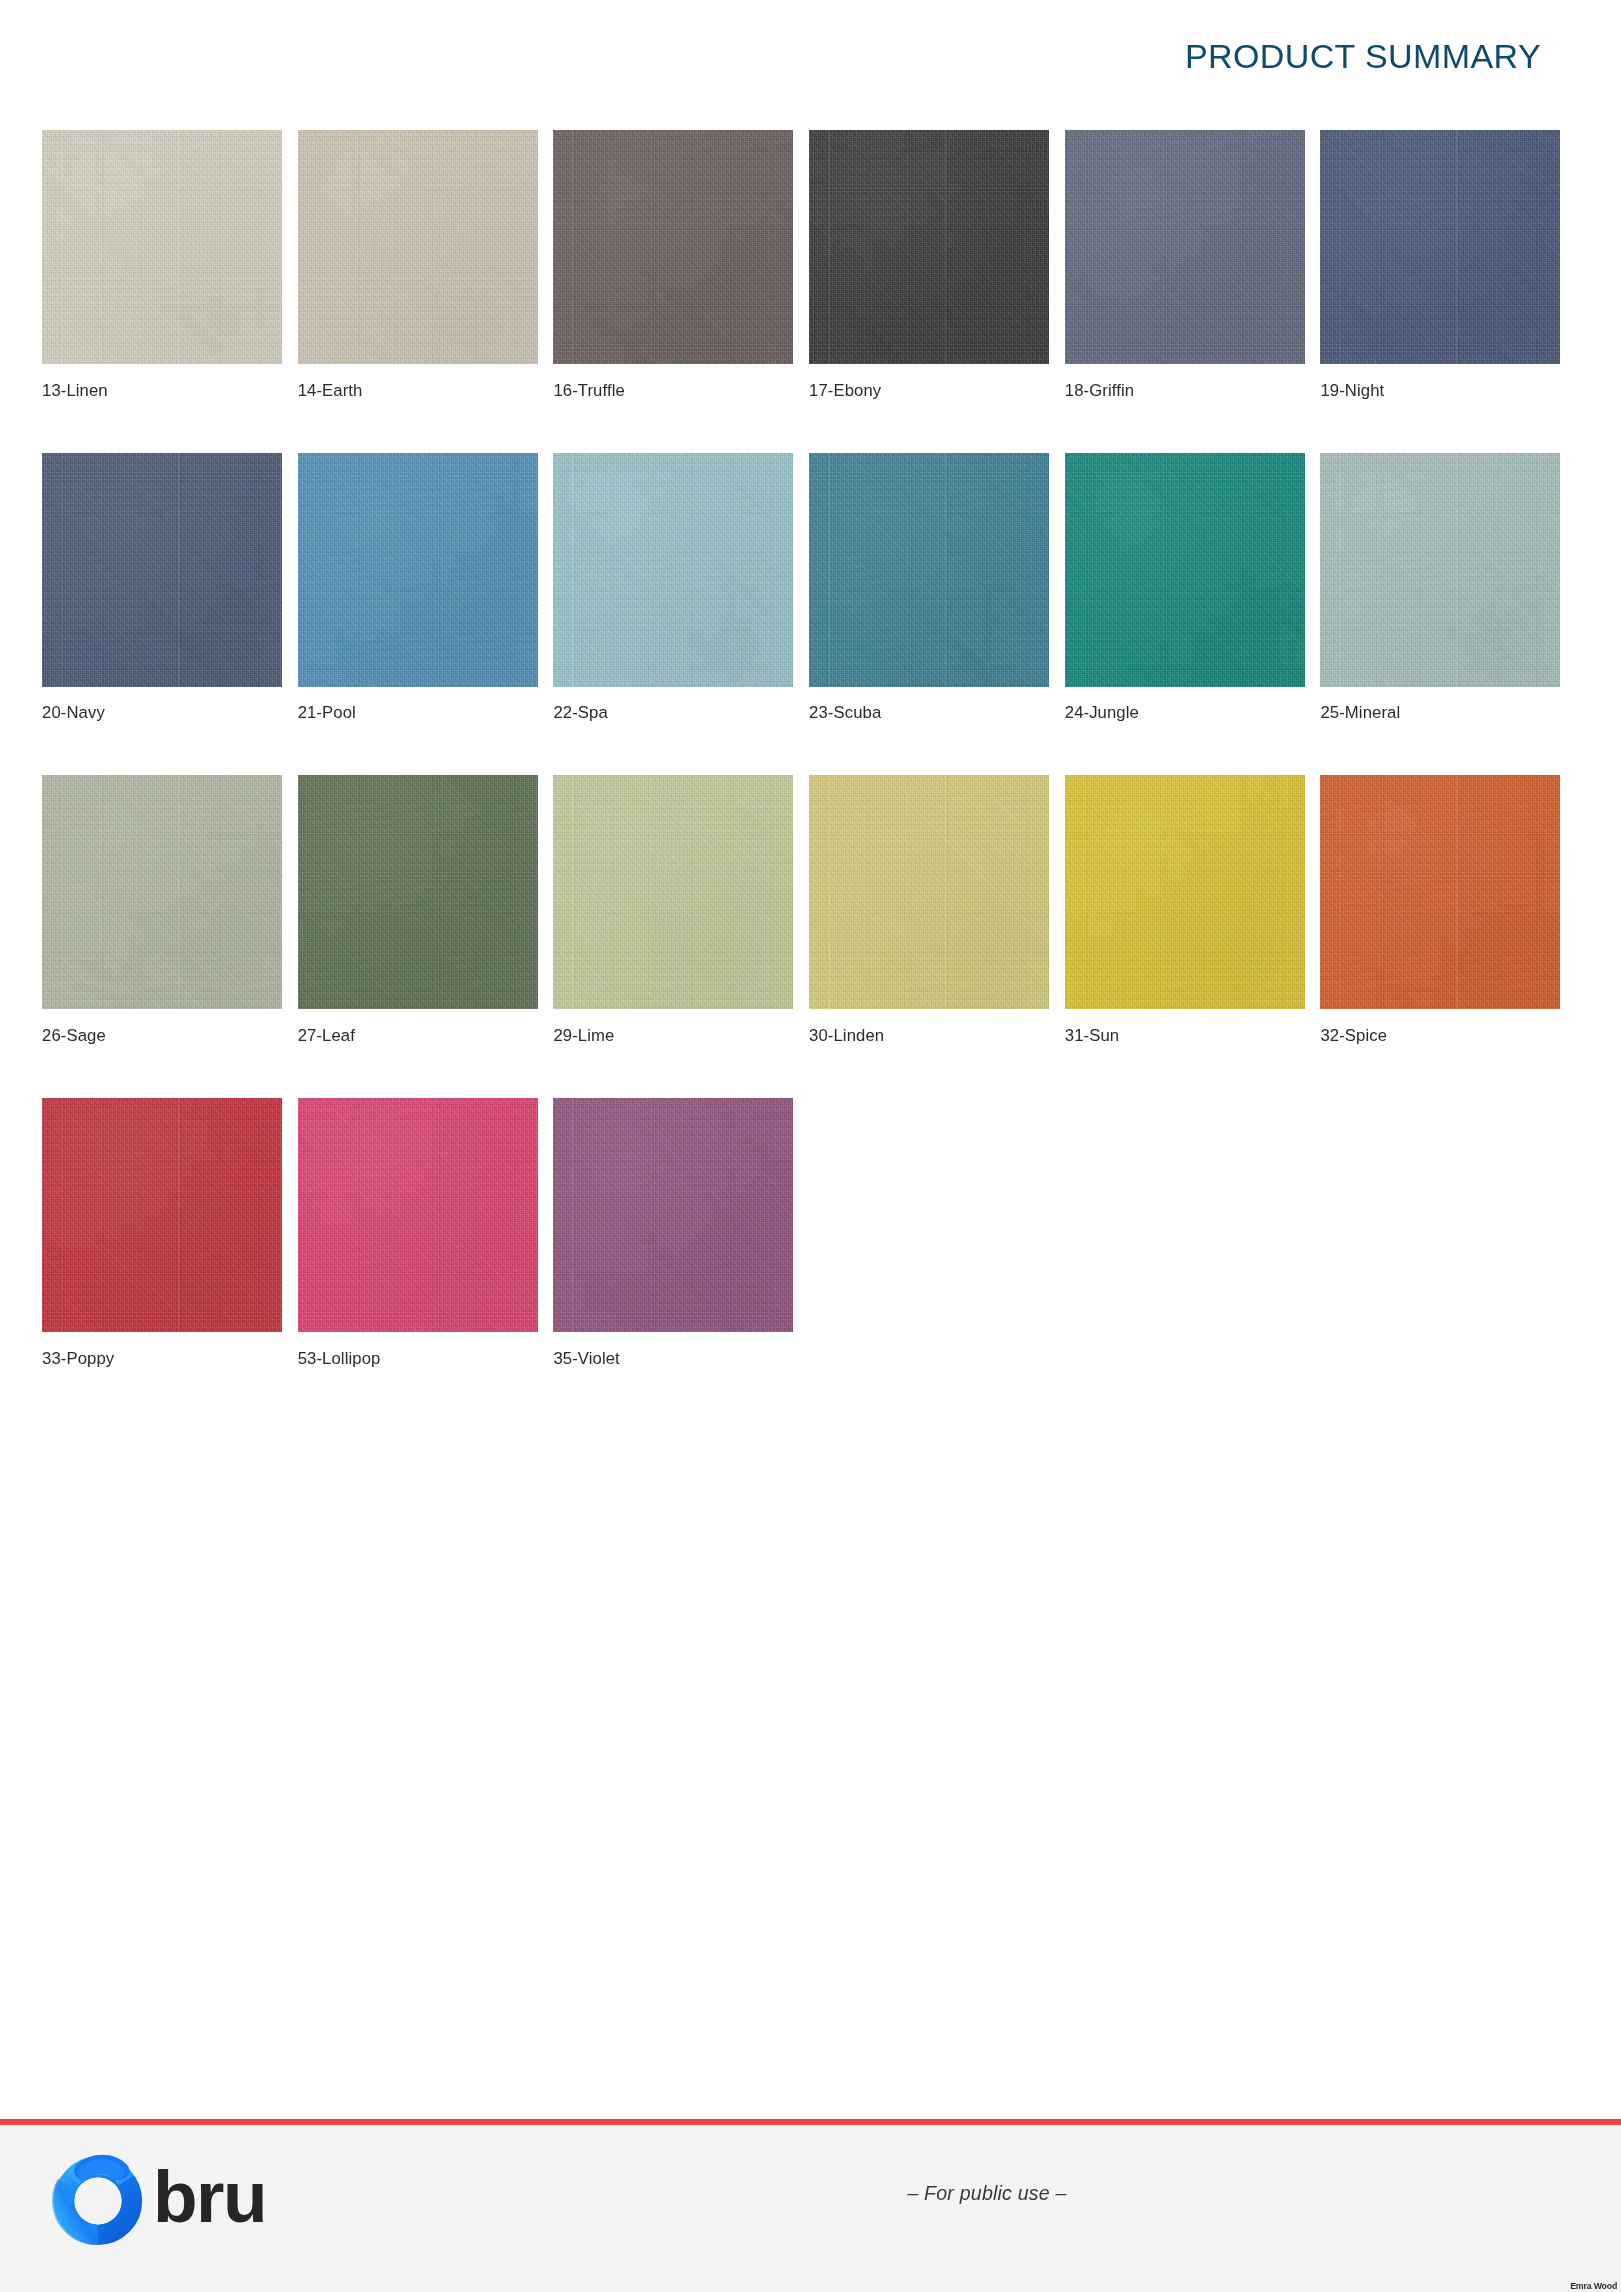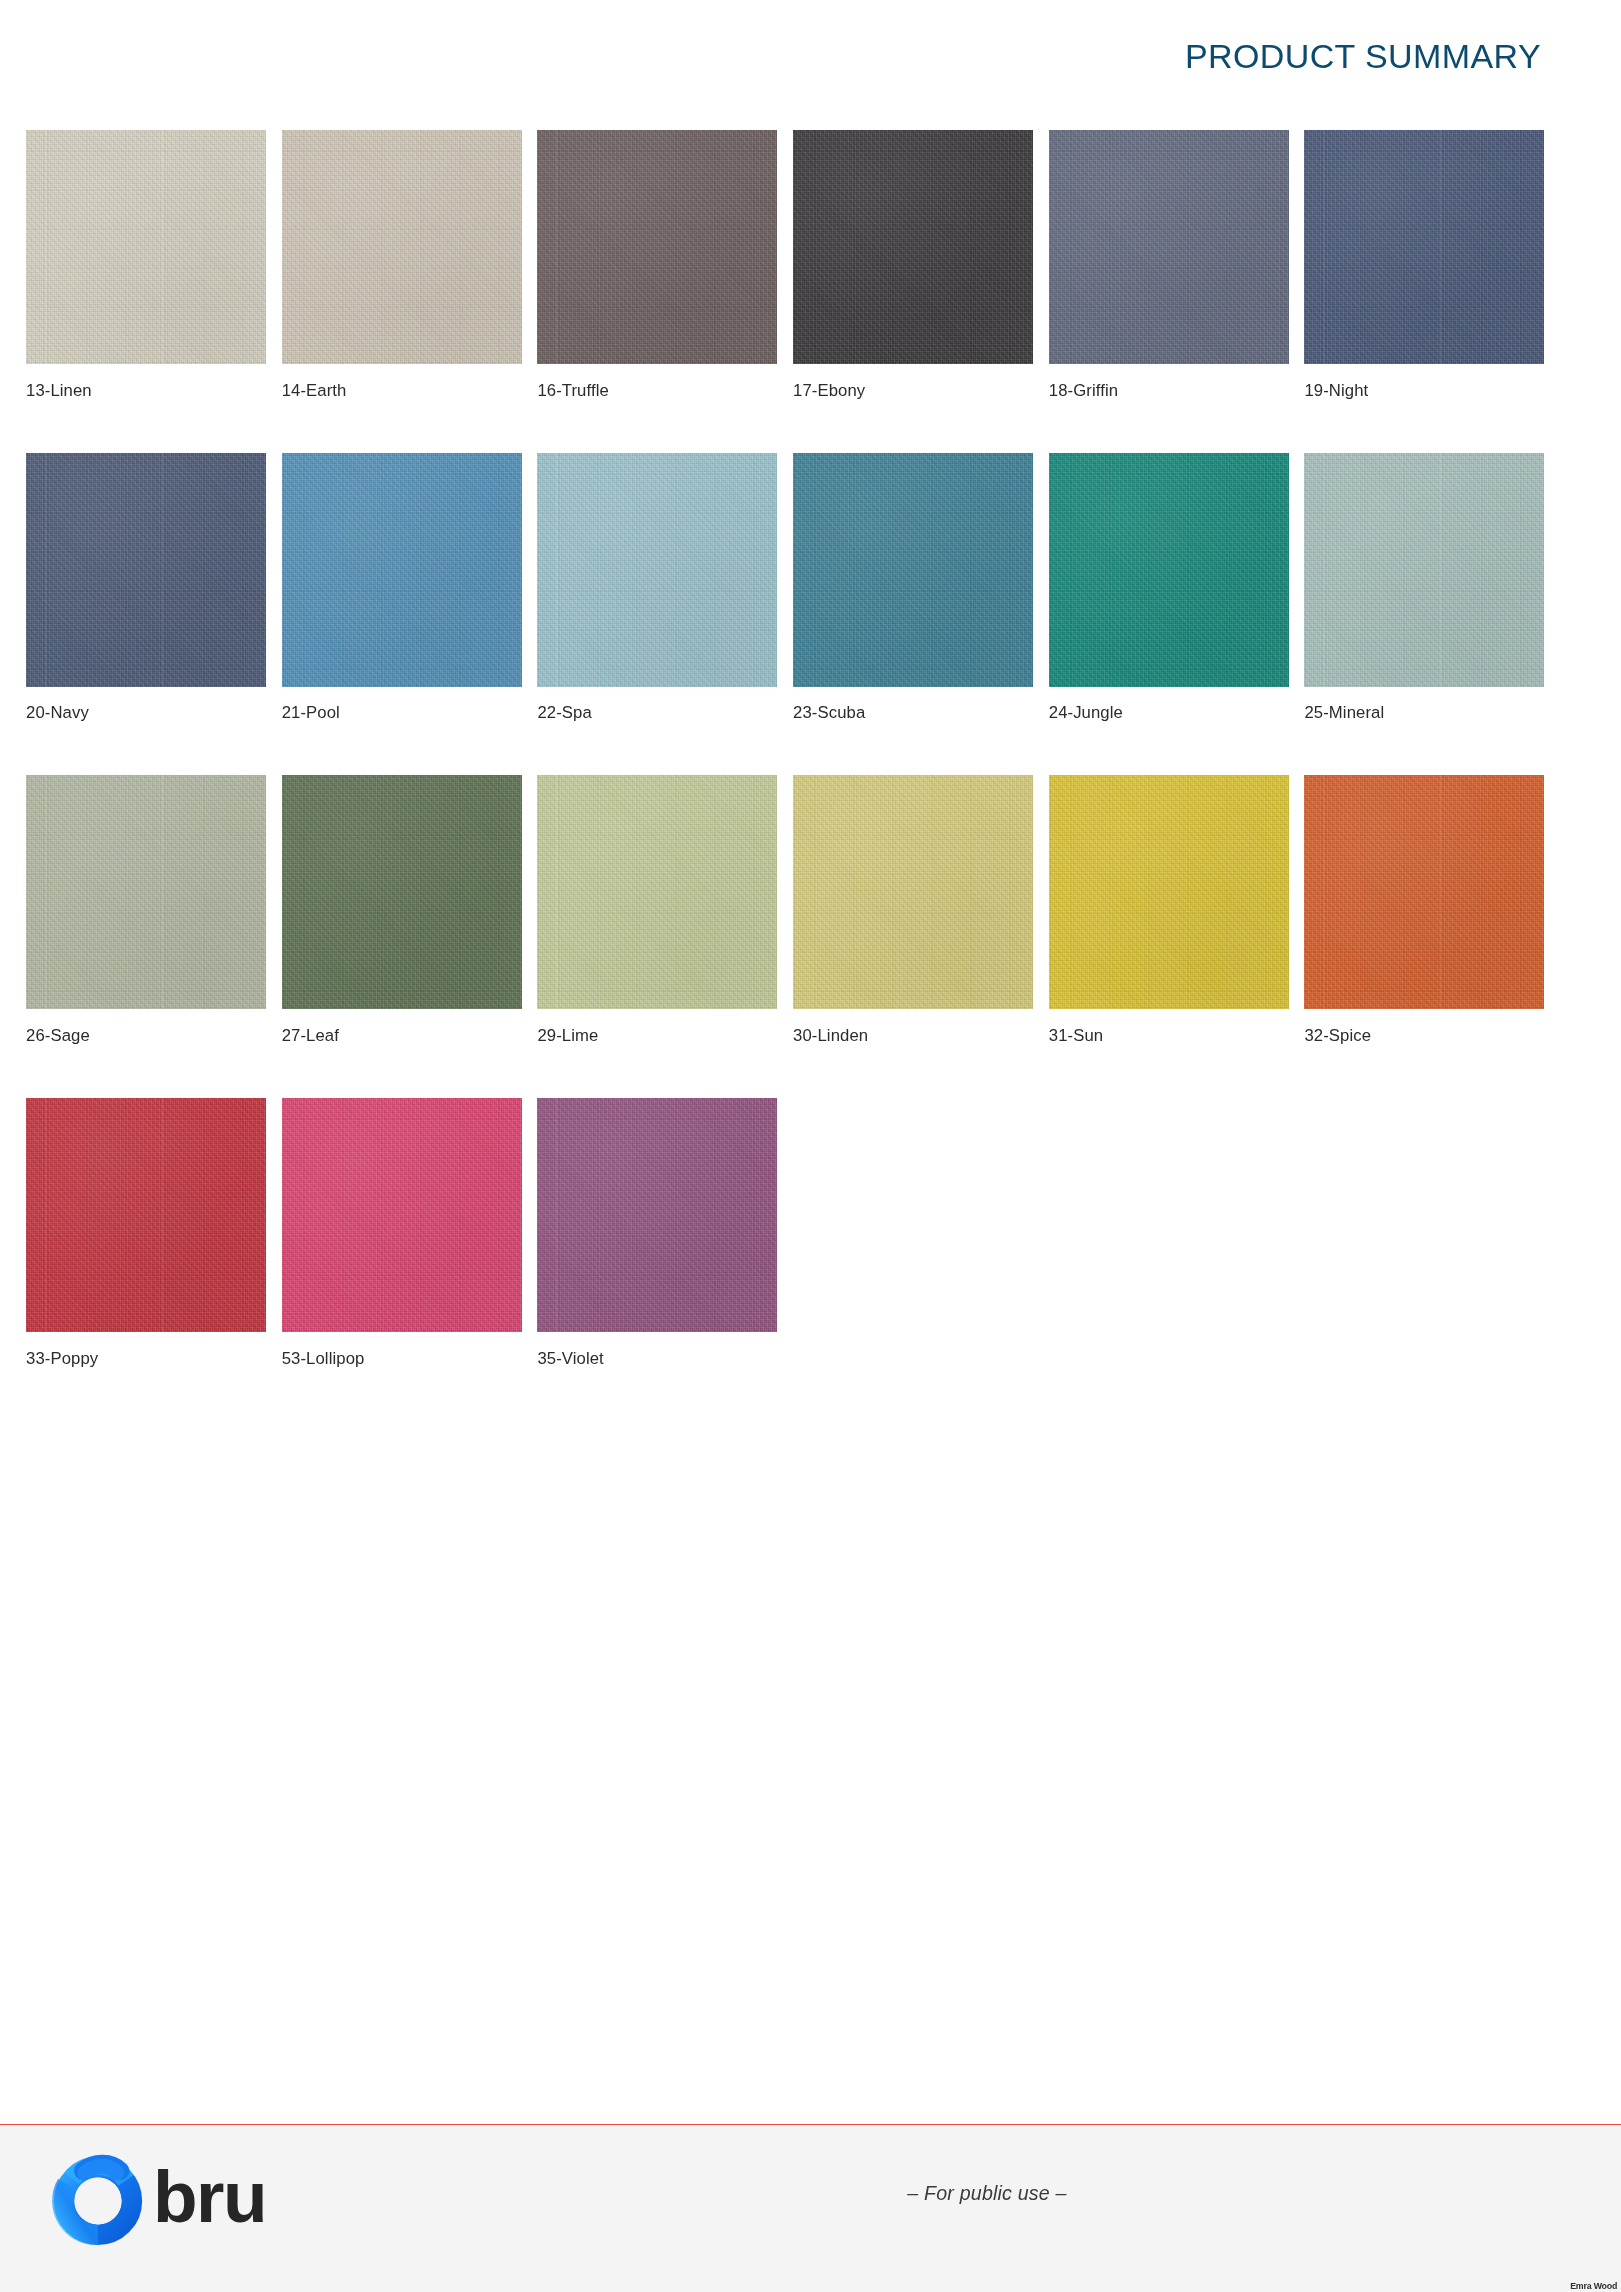--- a/index.html
+++ b/index.html
@@ -33,21 +33,21 @@
     font-weight: 400;
     letter-spacing: 0.4px;
     color: #0c4a6e;
     white-space: nowrap;
   }
 
   
   .swatch-grid {
     position: absolute;
     top: 130px;
-    left: 26px;
+    left: 42px;
     width: 1539px;
     display: grid;
     grid-template-columns: repeat(6, 240px);
     column-gap: 15.7px;
     row-gap: 0px;
   }
   .swatch-cell {
     width: 240px;
     margin-bottom: 52px;
   }
@@ -107,21 +107,21 @@
   }
 
   
   .footer {
     position: absolute;
     left: 0;
     bottom: 0;
     width: 1621px;
     height: 168px;
     background: #f4f4f4;
-    border-top: 1px solid #ef4444;
+    border-top: 6px solid #ef4444;
   }
   .footer-logo {
     position: absolute;
     left: 51px;
     top: 27.4px;
     display: flex;
     align-items: center;
     gap: 5.9px;
   }
   .logo-mark {

